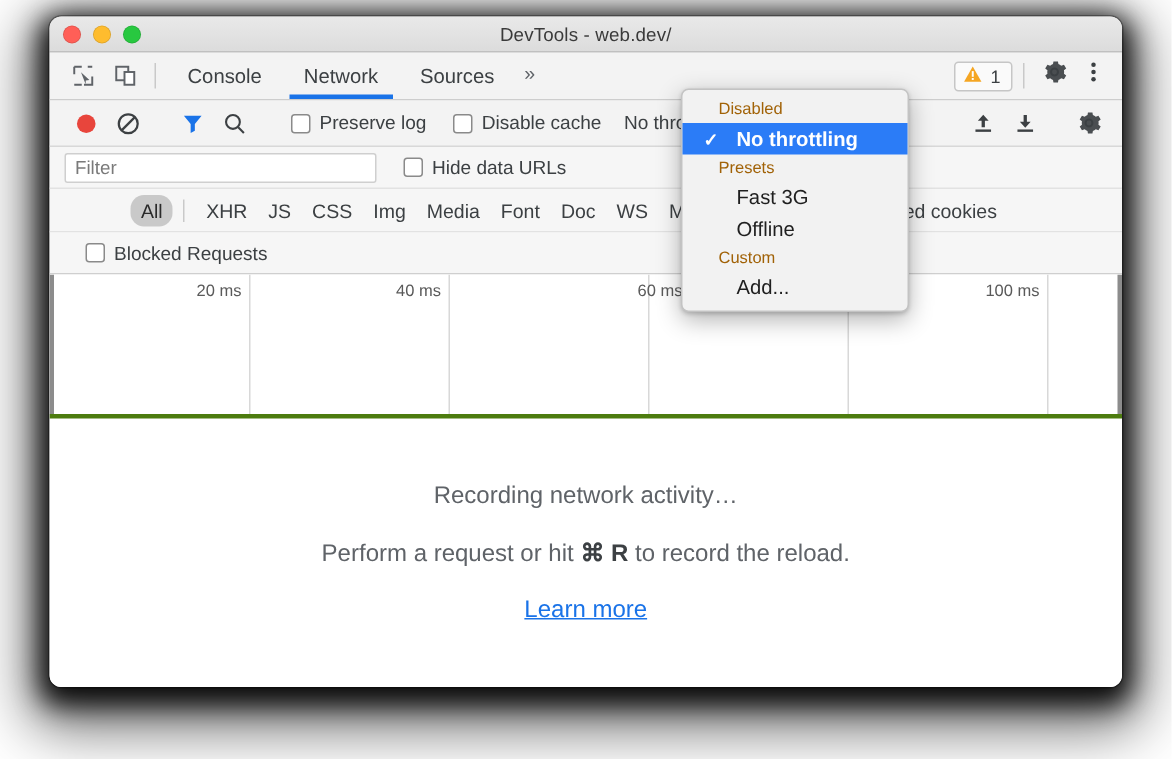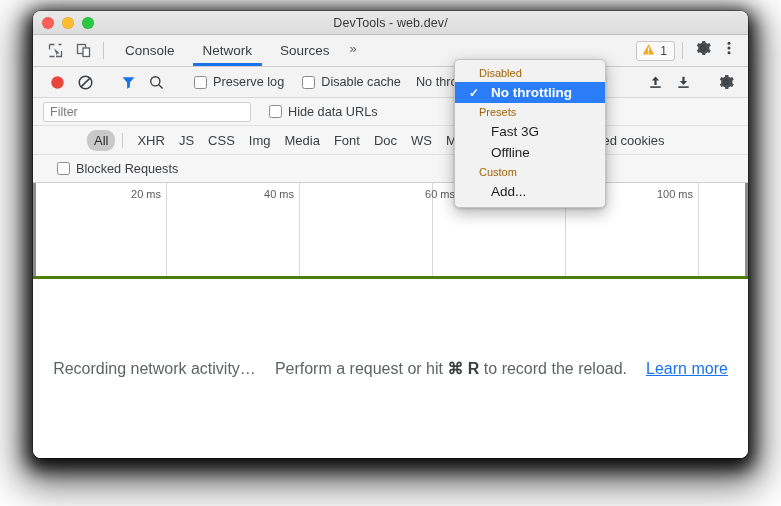--- a/index.html
+++ b/index.html
@@ -240,21 +240,21 @@
     transform: translateX(-100%);
     padding-right: 5px;
     white-space: nowrap;
   }
 
   
   .emptystate {
     flex: 1 1 auto;
     background: #ffffff;
     display: flex;
-    flex-direction: row;
+    flex-direction: column;
     align-items: center;
     justify-content: center;
     gap: 19px;
   }
   .es-line1 { font-size: 16px; color: #5f6368; }
   .es-line2 { font-size: 16px; color: #5f6368; }
   .es-key { font-weight: bold; color: #3c4043; }
   .es-link {
     font-size: 16px;
     color: #1a73e8;

